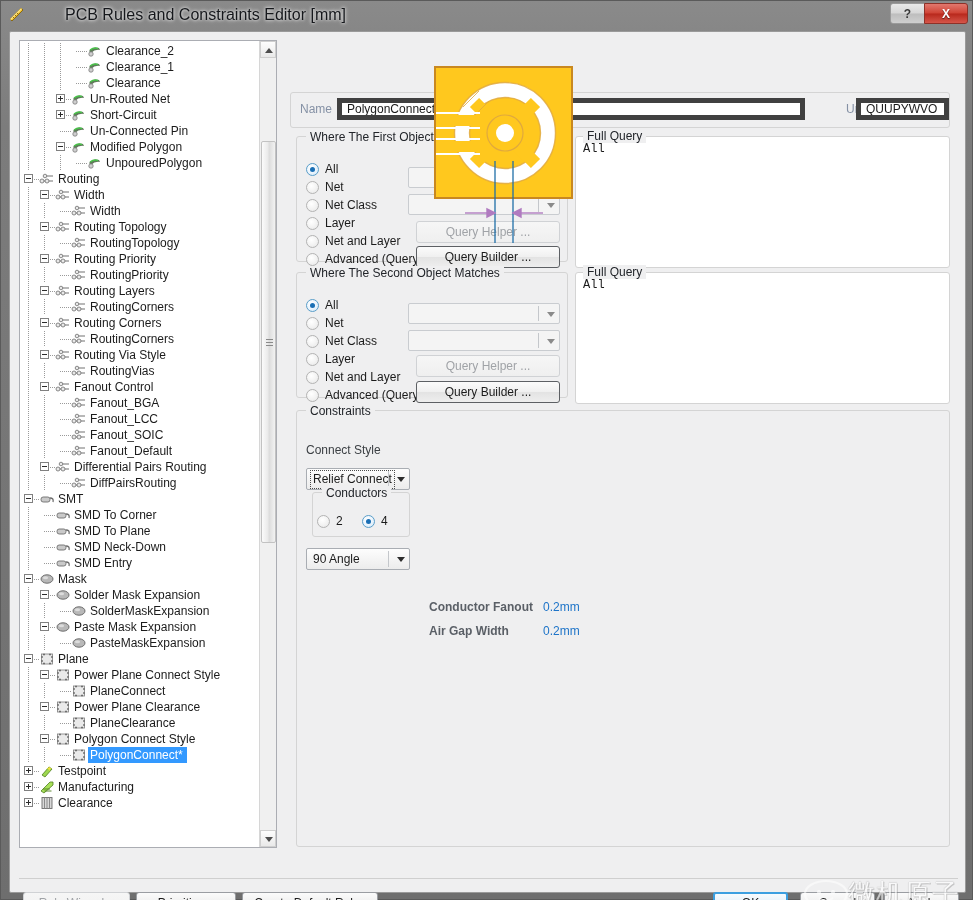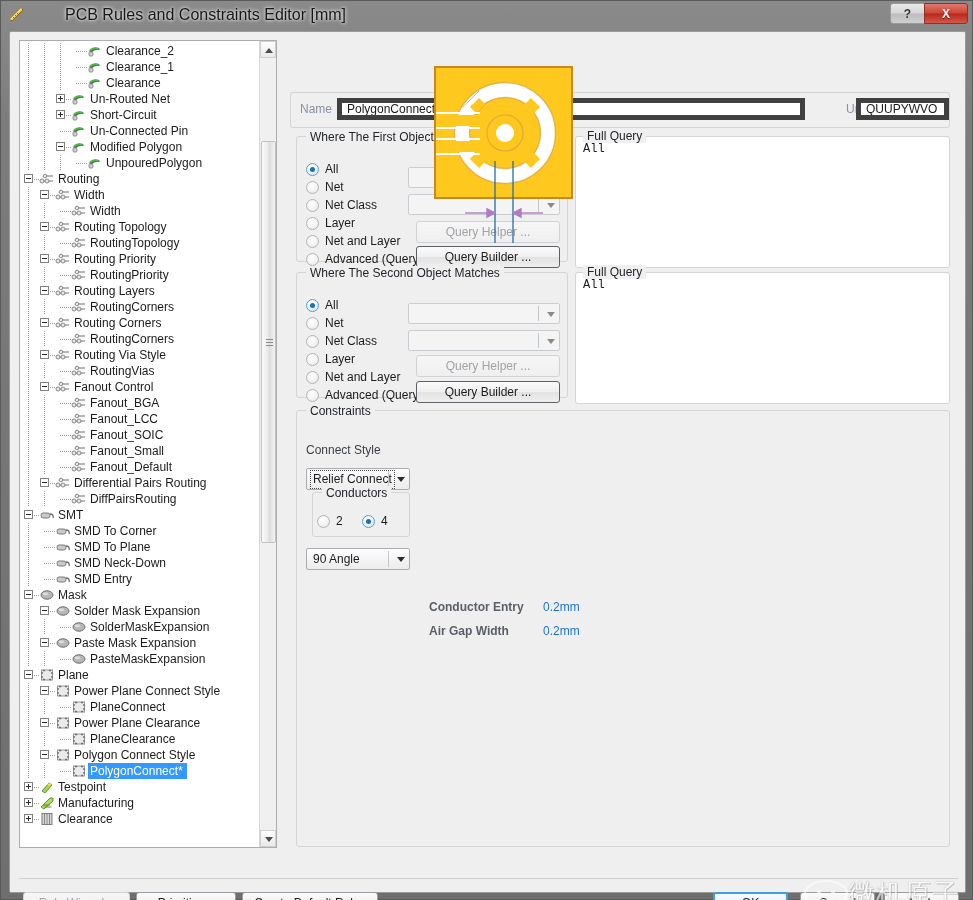--- a/index.html
+++ b/index.html
@@ -599,33 +599,20 @@
               <span class="guide" style="left: 8px;"></span>
               <span class="guide" style="left: 24px;"></span>
               <span class="guide-h" style="left: 40px; top: 8px; width: 11px;"></span>
               <span class="ico" style="left: 51px; top: 1px;"><svg width="16" height="14" viewBox="0 0 16 14">
                   <line x1="2" y1="9" x2="14" y2="9" stroke="#9a9a9a" stroke-width="1.4"></line>
                   <line x1="5" y1="4" x2="14" y2="4" stroke="#9a9a9a" stroke-width="1.4"></line>
                   <circle cx="3" cy="9" r="2" fill="#e8e8e8" stroke="#6e6e6e" stroke-width=".8"></circle>
                   <circle cx="8" cy="9" r="2" fill="#e8e8e8" stroke="#6e6e6e" stroke-width=".8"></circle>
                   <circle cx="6" cy="4" r="1.8" fill="#e8e8e8" stroke="#6e6e6e" stroke-width=".8"></circle>
                 </svg></span>
-              <span class="lbl" style="margin-left: 68px;">Fanout_Small</span>
-            </div>
-            <div class="tn">
-              <span class="guide" style="left: 8px;"></span>
-              <span class="guide" style="left: 24px;"></span>
-              <span class="guide-h" style="left: 40px; top: 8px; width: 11px;"></span>
-              <span class="ico" style="left: 51px; top: 1px;"><svg width="16" height="14" viewBox="0 0 16 14">
-                  <line x1="2" y1="9" x2="14" y2="9" stroke="#9a9a9a" stroke-width="1.4"></line>
-                  <line x1="5" y1="4" x2="14" y2="4" stroke="#9a9a9a" stroke-width="1.4"></line>
-                  <circle cx="3" cy="9" r="2" fill="#e8e8e8" stroke="#6e6e6e" stroke-width=".8"></circle>
-                  <circle cx="8" cy="9" r="2" fill="#e8e8e8" stroke="#6e6e6e" stroke-width=".8"></circle>
-                  <circle cx="6" cy="4" r="1.8" fill="#e8e8e8" stroke="#6e6e6e" stroke-width=".8"></circle>
-                </svg></span>
               <span class="lbl" style="margin-left: 68px;">Fanout_Default</span>
             </div>
             <div class="tn">
               <span class="guide" style="left: 8px;"></span>
               <span class="guide-h" style="left: 24px; top: 8px; width: 11px;"></span>
               <span class="exp" style="left: 20px; top: 3px;"></span>
               <span class="ico" style="left: 35px; top: 1px;"><svg width="16" height="14" viewBox="0 0 16 14">
                   <line x1="2" y1="9" x2="14" y2="9" stroke="#9a9a9a" stroke-width="1.4"></line>
                   <line x1="5" y1="4" x2="14" y2="4" stroke="#9a9a9a" stroke-width="1.4"></line>
                   <circle cx="3" cy="9" r="2" fill="#e8e8e8" stroke="#6e6e6e" stroke-width=".8"></circle>
@@ -1019,21 +1006,21 @@
         <line x1="86" y1="96" x2="86" y2="178" stroke="#1F6FA8" stroke-width="1.3"></line>
 
         <g stroke="#B07BC0" stroke-width="1.4" fill="#B07BC0">
           <line x1="38" y1="148" x2="66" y2="148"></line>
           <polygon points="68,148 60,144 60,152"></polygon>
           <line x1="116" y1="148" x2="88" y2="148"></line>
           <polygon points="86,148 94,144 94,152"></polygon>
         </g>
       </svg>
 
-      <span class="cs-name" style="left:139px; top:560px;">Conductor Entry</span>
+      <span class="cs-name" style="left:139px; top:560px;">Conductor Fanout</span>
       <span class="cs-val" style="left:253px; top:560px;">0.2mm</span>
       <span class="cs-name" style="left:139px; top:584px;">Air Gap Width</span>
       <span class="cs-val" style="left:253px; top:584px;">0.2mm</span>
 
     </div>
 
     <div id="sep-line"></div>
 
     <div id="bottom">
       <div class="btn disabled" style="left:13px; top:8px; width:107px;">

